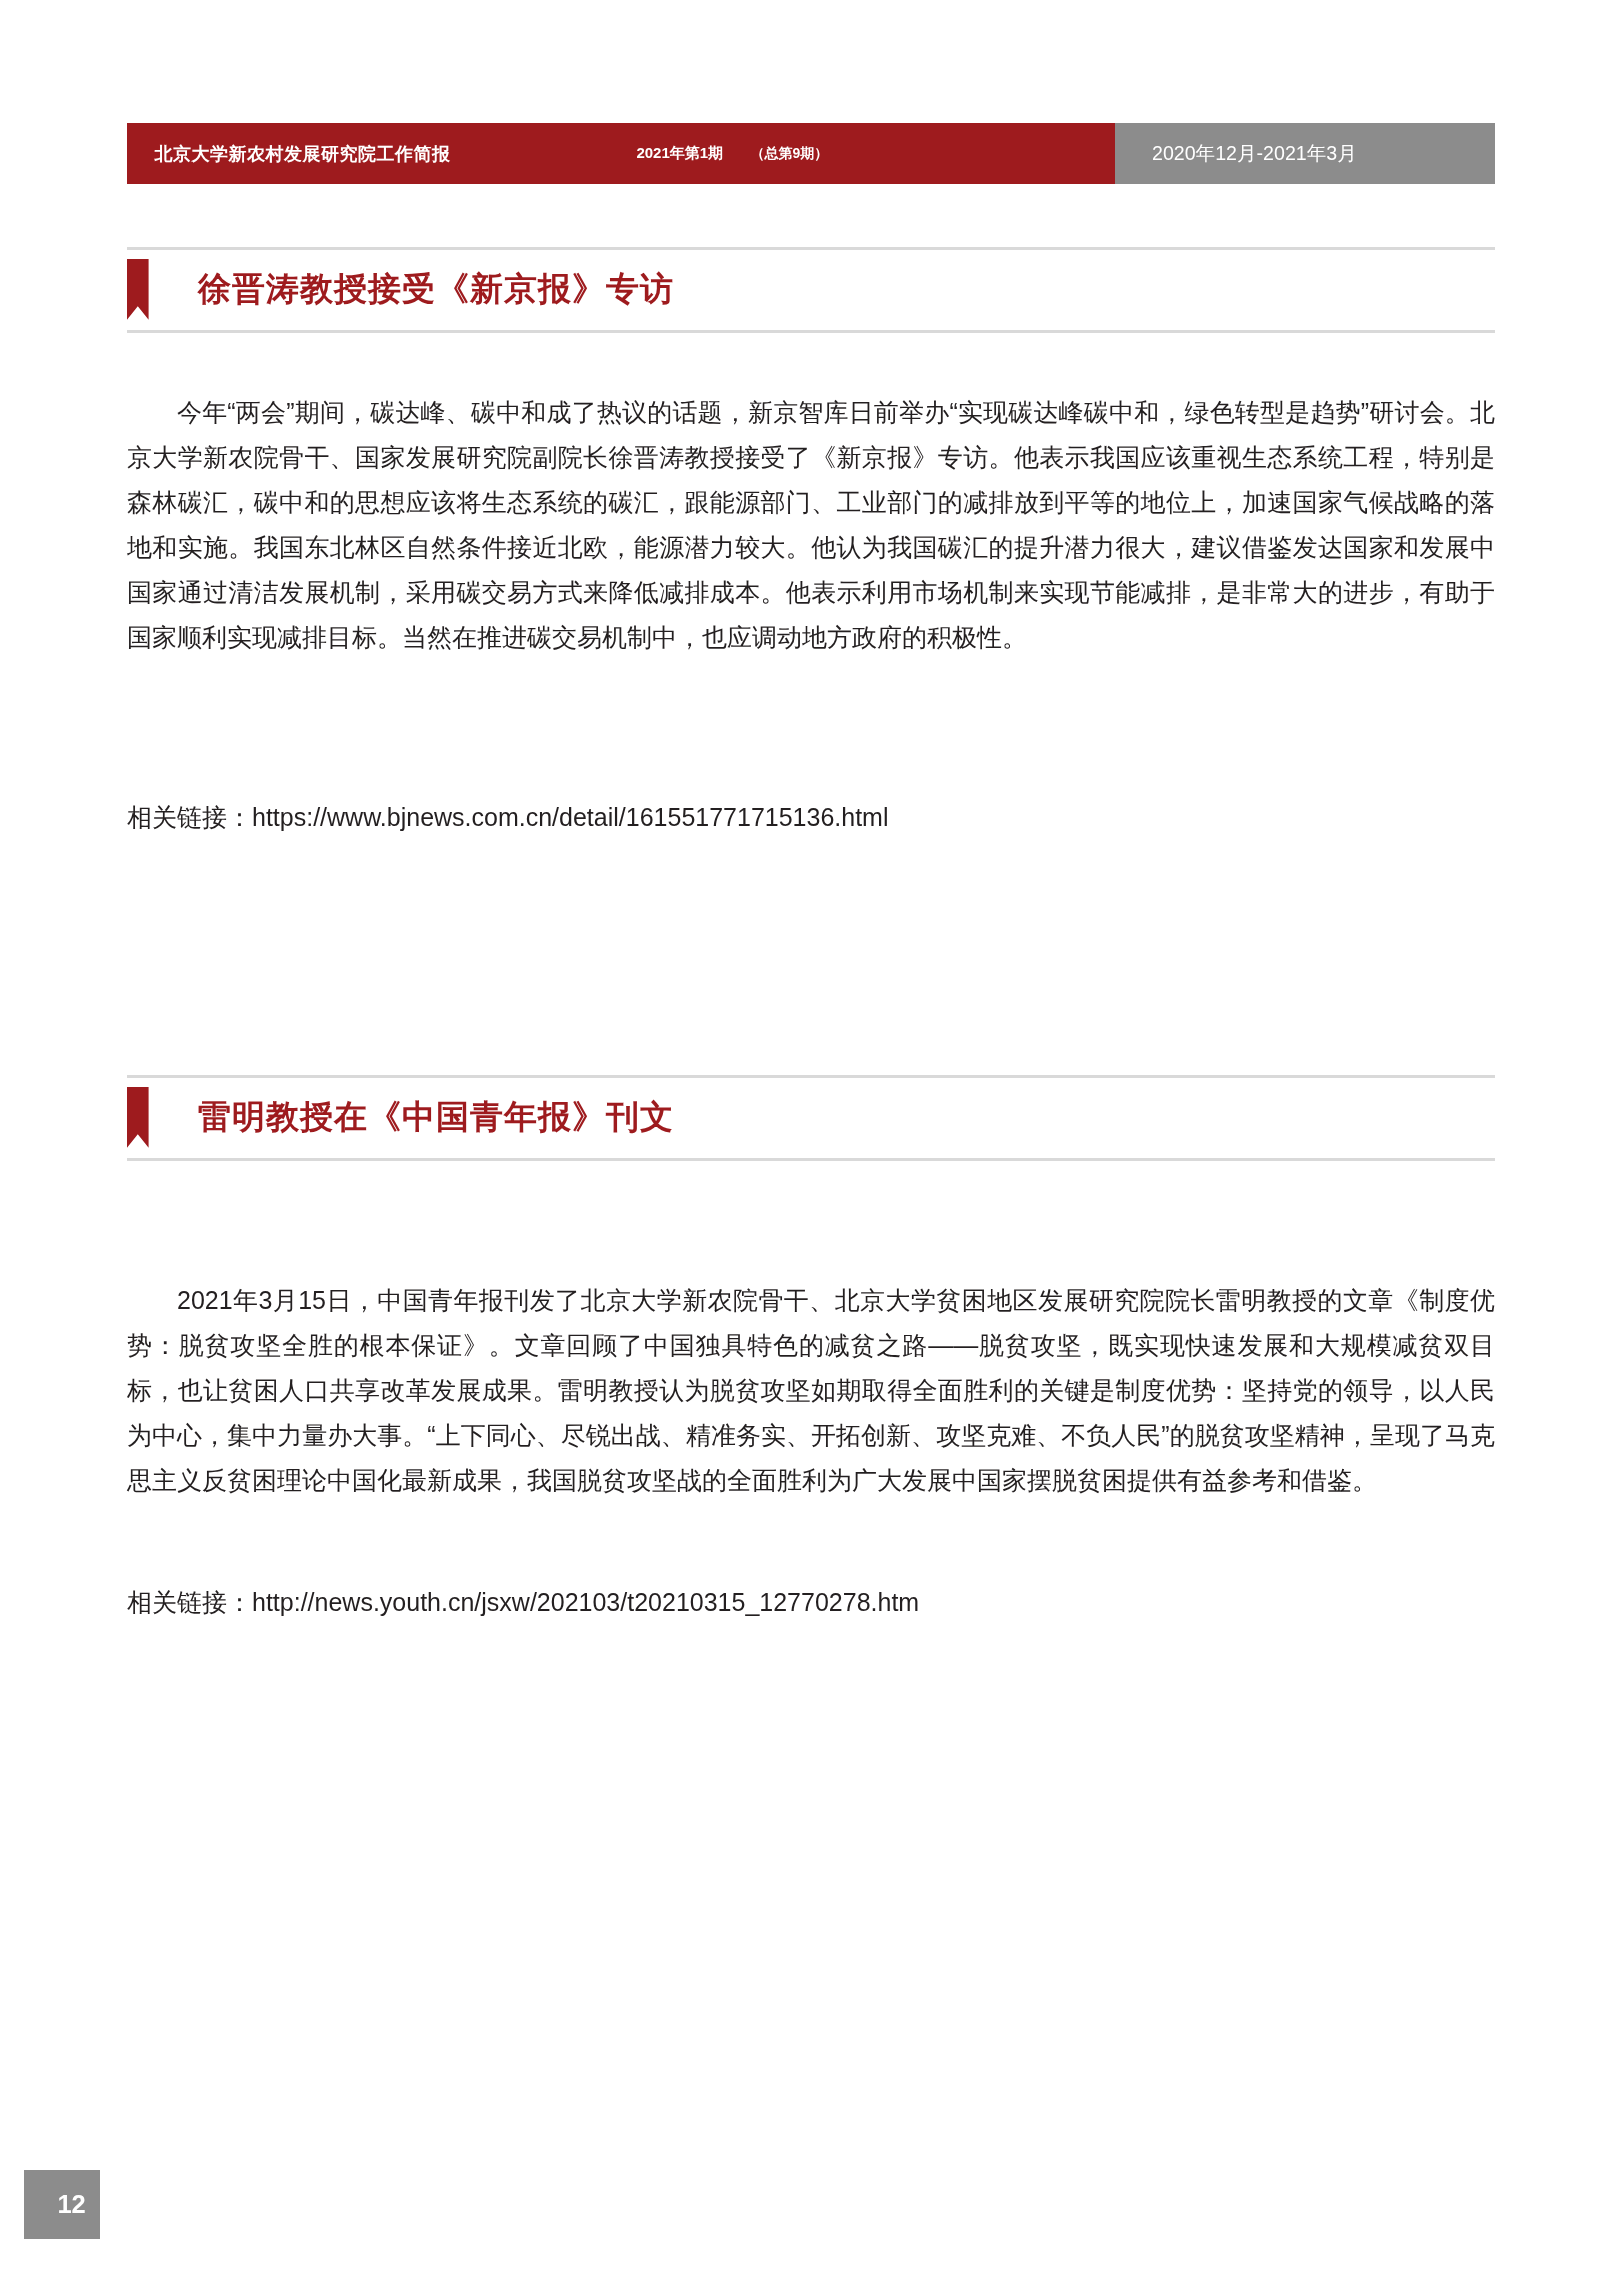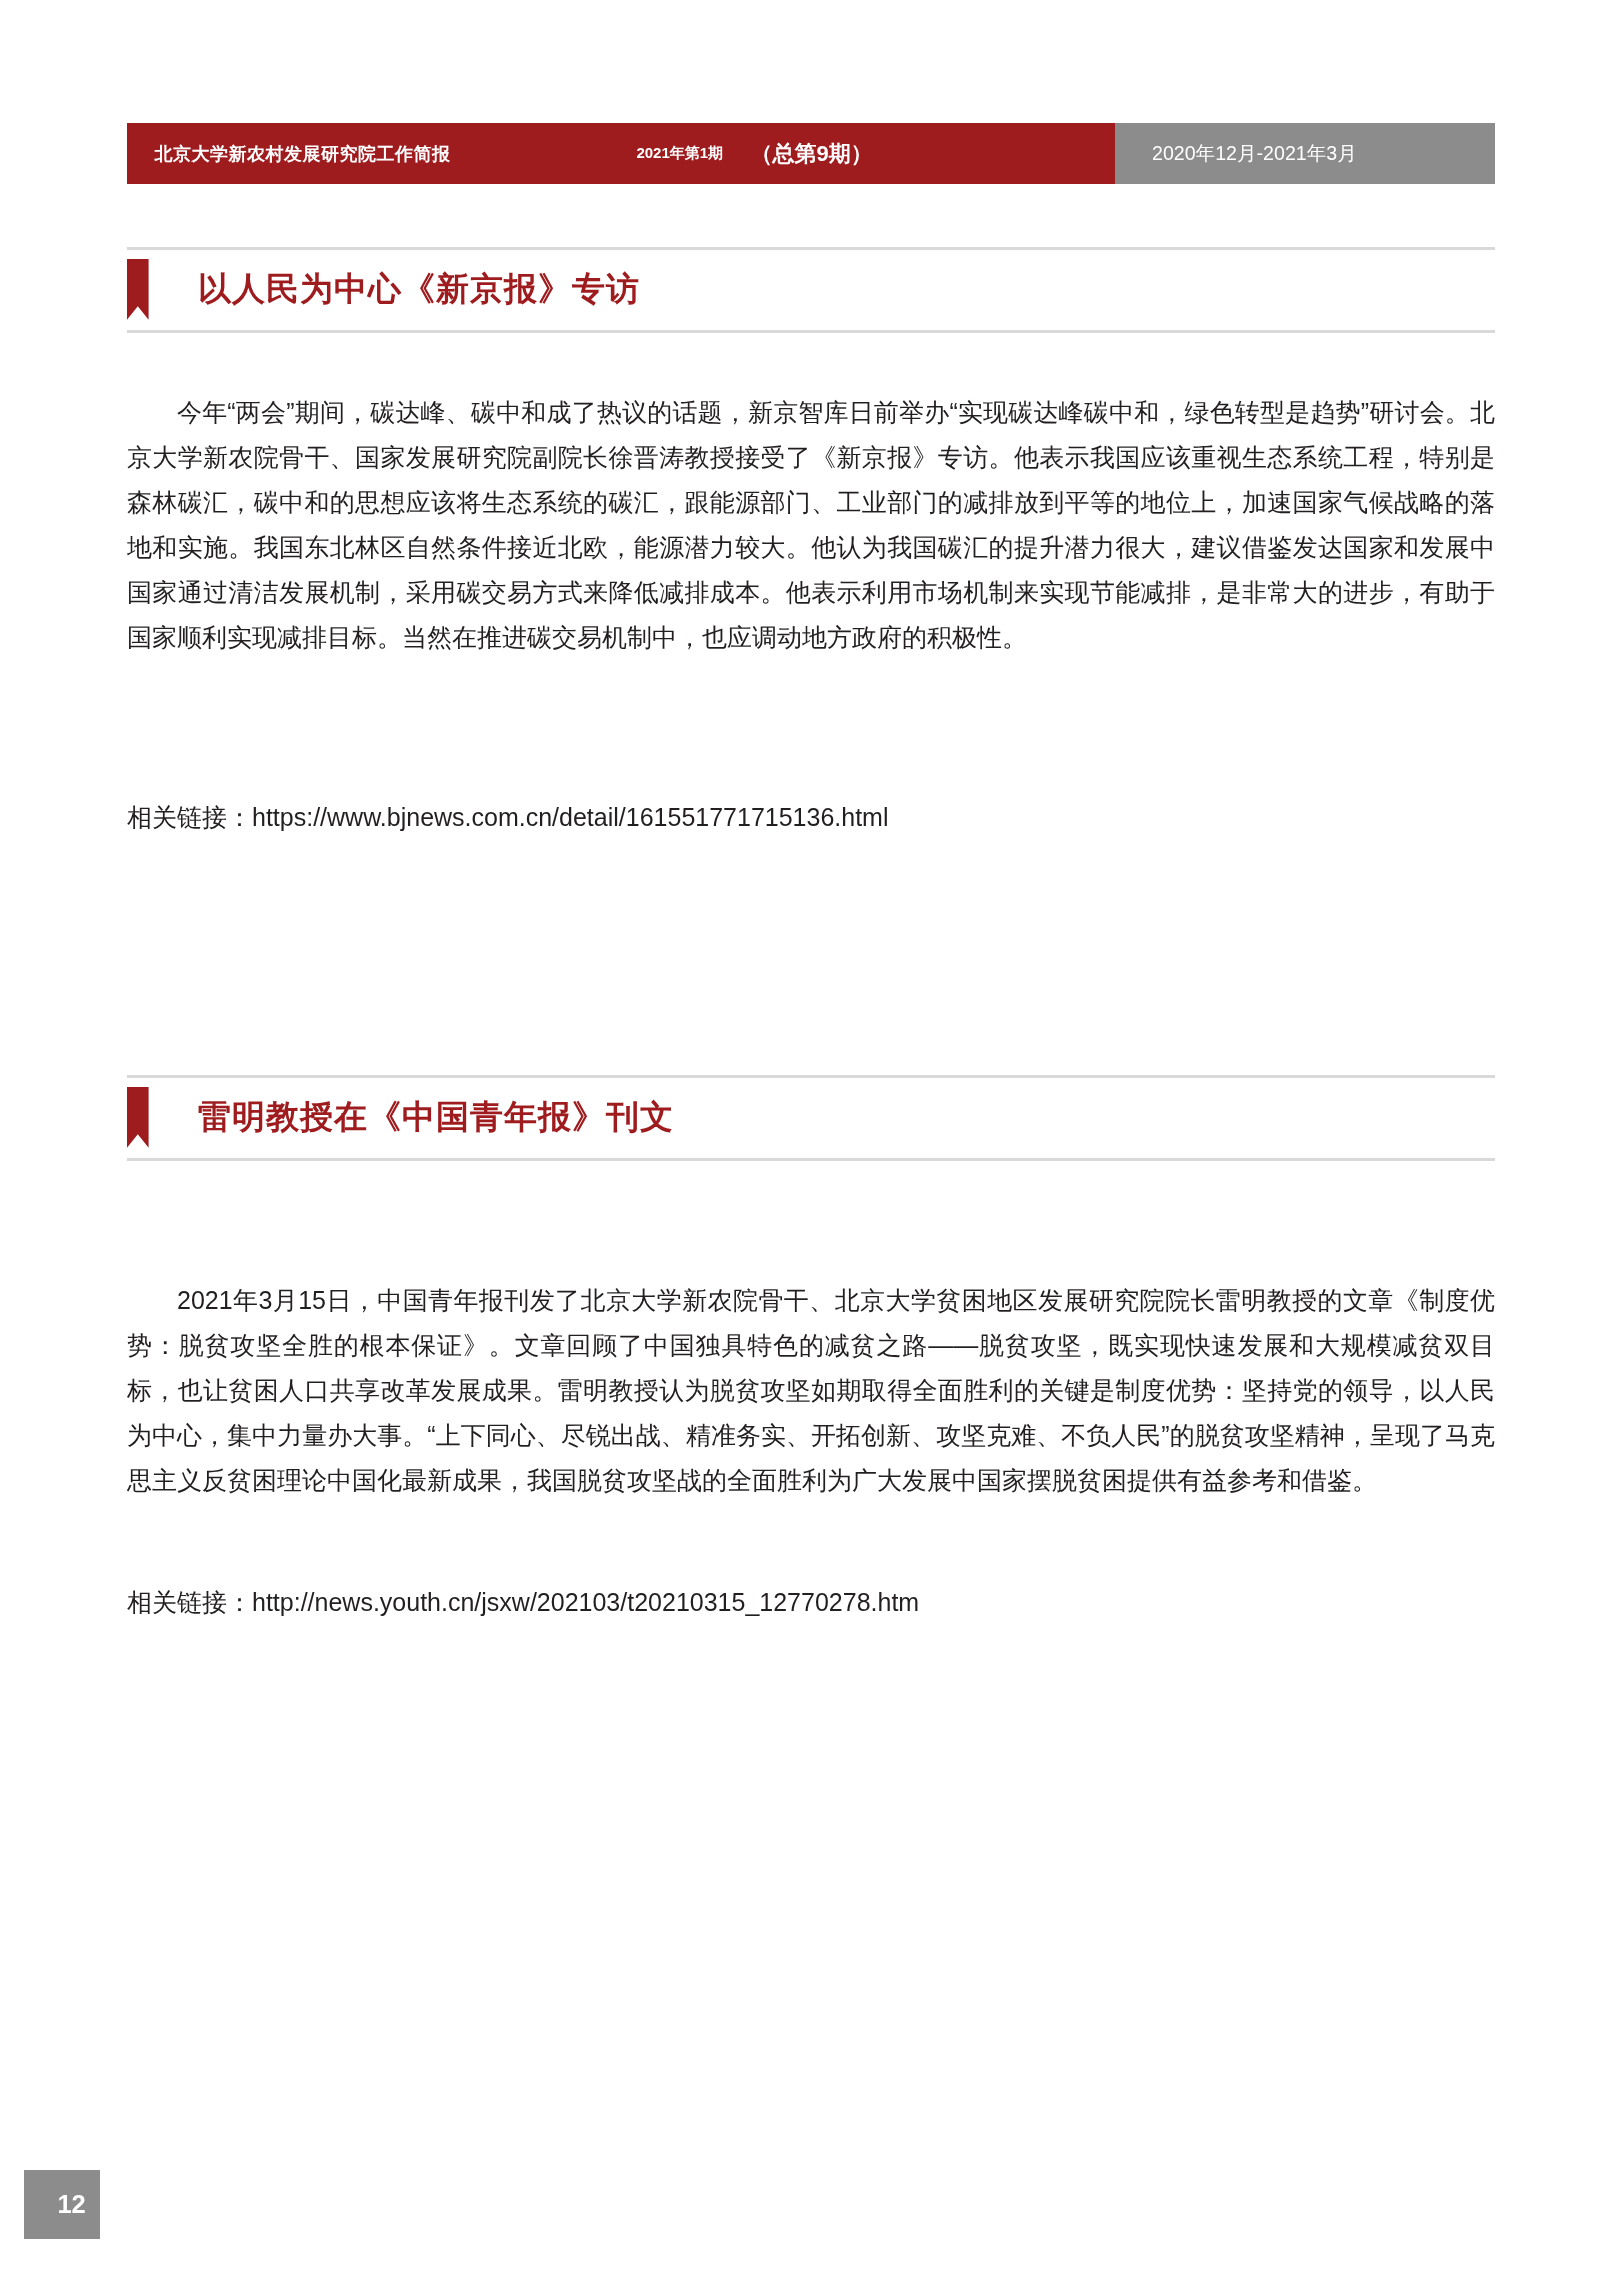--- a/index.html
+++ b/index.html
@@ -47,21 +47,21 @@
     letter-spacing: 0.5px;
     white-space: nowrap;
   }
   .h-issue {
     font-size: 15px;
     font-weight: bold;
     margin-left: 186px;
     white-space: nowrap;
   }
   .h-total {
-    font-size: 22px;
+    font-size: 14px;
     font-weight: bold;
     margin-left: 27.4px;
     white-space: nowrap;
   }
   .h-date {
     font-size: 19.6px;
     margin-left: 37px;
     white-space: nowrap;
   }
 
@@ -158,21 +158,21 @@
   </div>
   <div class="header-gray">
     <span class="h-date">2020年12月-2021年3月</span>
   </div>
 </div>
 
 <div class="section" style="top:247px;">
   <div class="sec-rule-top"></div>
   <div class="sec-head-row">
     <span class="sec-marker"></span>
-    <span class="sec-title">以人民为中心《新京报》专访</span>
+    <span class="sec-title">徐晋涛教授接受《新京报》专访</span>
   </div>
   <div class="sec-rule-bottom"></div>
 </div>
 
 <div class="body-text" style="top:390px;">
   <p class="indent">今年“两会”期间，碳达峰、碳中和成了热议的话题，新京智库日前举办“实现碳达峰碳中和，绿色转型是趋势”研讨会。北京大学新农院骨干、国家发展研究院副院长徐晋涛教授接受了《新京报》专访。他表示我国应该重视生态系统工程，特别是森林碳汇，碳中和的思想应该将生态系统的碳汇，跟能源部门、工业部门的减排放到平等的地位上，加速国家气候战略的落地和实施。我国东北林区自然条件接近北欧，能源潜力较大。他认为我国碳汇的提升潜力很大，建议借鉴发达国家和发展中国家通过清洁发展机制，采用碳交易方式来降低减排成本。他表示利用市场机制来实现节能减排，是非常大的进步，有助于国家顺利实现减排目标。当然在推进碳交易机制中，也应调动地方政府的积极性。</p>
 </div>
 
 <div class="link-line" style="top:798px;">
   <span>相关链接：</span><span class="url">https://www.bjnews.com.cn/detail/161551771715136.html</span>

